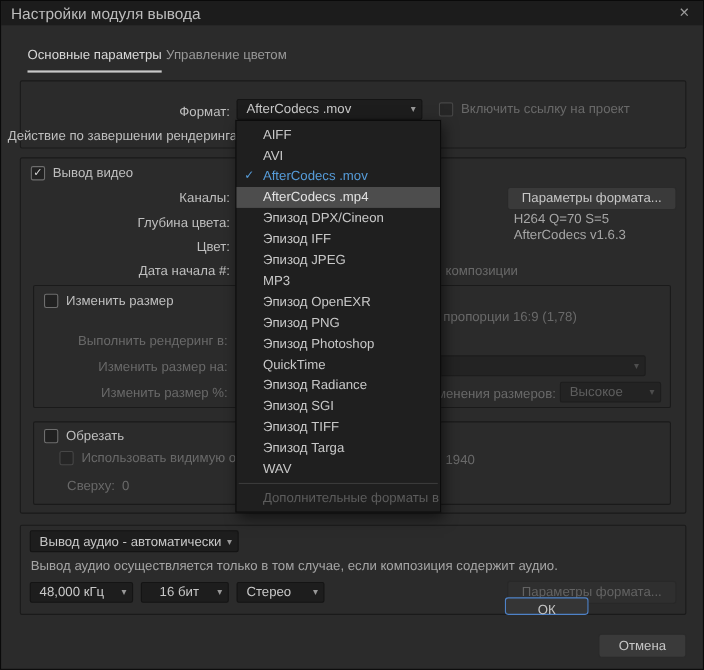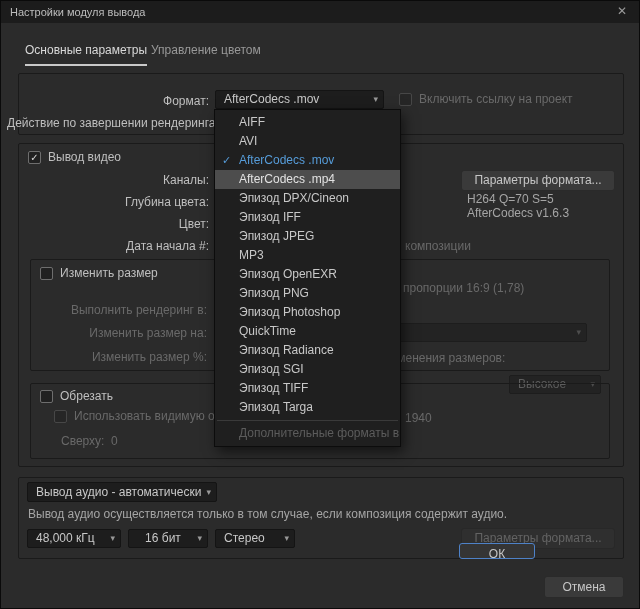--- a/index.html
+++ b/index.html
@@ -1,19 +1,19 @@
 <!DOCTYPE html>
 <html><head>
 <meta charset="utf-8">
 <style>
   * { margin:0; padding:0; box-sizing:border-box; }
   html,body { width:640px; height:609px; background:#2b2b2b; }
   body { font-family:"Liberation Sans", sans-serif; font-size:12px; color:#c2c2c2; }
   .dlg { position:relative; width:640px; height:609px; background:#2b2b2b; border:1px solid #0a0a0a; overflow:hidden; }
-  .titlebar { position:absolute; left:0; top:0; right:0; height:22px; background:#1c1c1c; color:#bdbdbd; font-size:11px; line-height:22px; padding-left:9px; }
+  .titlebar { position:absolute; left:0; top:0; right:0; height:22px; background:#1c1c1c; color:#bdbdbd; font-size:14px; line-height:22px; padding-left:9px; }
   .close-btn { position:absolute; top:0; right:0; width:34px; height:22px; text-align:center; line-height:21px; color:#9a9a9a; }
   .tab { position:absolute; top:42px; padding-bottom:7px; color:#989898; white-space:nowrap; }
   .tab.active { color:#d8d8d8; border-bottom:2px solid #c9c9c9; }
   .panel { position:absolute; border:1px solid #1a1a1a; border-radius:2px; }
   .lbl { position:absolute; white-space:nowrap; color:#bfbfbf; }
   .lbl.r { text-align:right; }
   .dim { color:#696969 !important; }
   .info { color:#a5a5a5; }
   .dd { position:absolute; height:19px; background:#1d1d1d; border:1px solid #141414; border-radius:2px; line-height:17px; padding:0 18px 0 8px; color:#c8c8c8; white-space:nowrap; overflow:hidden; }
   .dd .chev { position:absolute; right:5px; top:0; line-height:17px; font-size:9px; color:#989898; }
@@ -85,21 +85,21 @@
     <span>Изменить размер</span>
   </div>
   <div class="lbl dim" style="left:402px;top:280px;">пропорции 16:9 (1,78)</div>
   <div class="lbl r dim" style="left:26px;top:302px;width:180px;">Выполнить рендеринг в:</div>
   <div class="dd ddim" style="left:214px;top:322px;width:372px;">
     <span class="chev">▾</span>
   </div>
   <div class="lbl r dim" style="left:26px;top:325px;width:180px;">Изменить размер на:</div>
   <div class="lbl r dim" style="left:26px;top:349px;width:180px;">Изменить размер %:</div>
   <div class="lbl r dim" style="left:384px;top:350px;width:120px;">изменения размеров:</div>
-  <div class="dd ddim" style="left:508px;top:346px;width:92px;margin-top:28px;">
+  <div class="dd ddim" style="left:508px;top:346px;width:92px;">
     <span>Высокое</span>
     <span class="chev">▾</span>
   </div>
 
   <div class="panel" style="left:29px;top:382px;width:580px;height:76px;"></div>
   <div class="cb" style="left:39px;top:388px;">
     <span class="box"></span>
     <span>Обрезать</span>
   </div>
   <div class="cb cdim" style="left:53px;top:408px;">
@@ -154,17 +154,18 @@
     <div class="item"><span>Эпизод JPEG</span></div>
     <div class="item"><span>MP3</span></div>
     <div class="item"><span>Эпизод OpenEXR</span></div>
     <div class="item"><span>Эпизод PNG</span></div>
     <div class="item"><span>Эпизод Photoshop</span></div>
     <div class="item"><span>QuickTime</span></div>
     <div class="item"><span>Эпизод Radiance</span></div>
     <div class="item"><span>Эпизод SGI</span></div>
     <div class="item"><span>Эпизод TIFF</span></div>
     <div class="item"><span>Эпизод Targa</span></div>
+    <div class="item"><span>WAV</span></div>
     <div class="sep"></div>
     <div class="item disabled"><span>Дополнительные форматы в AME</span></div>
   </div>
 
 </div>
 
 </body></html>

